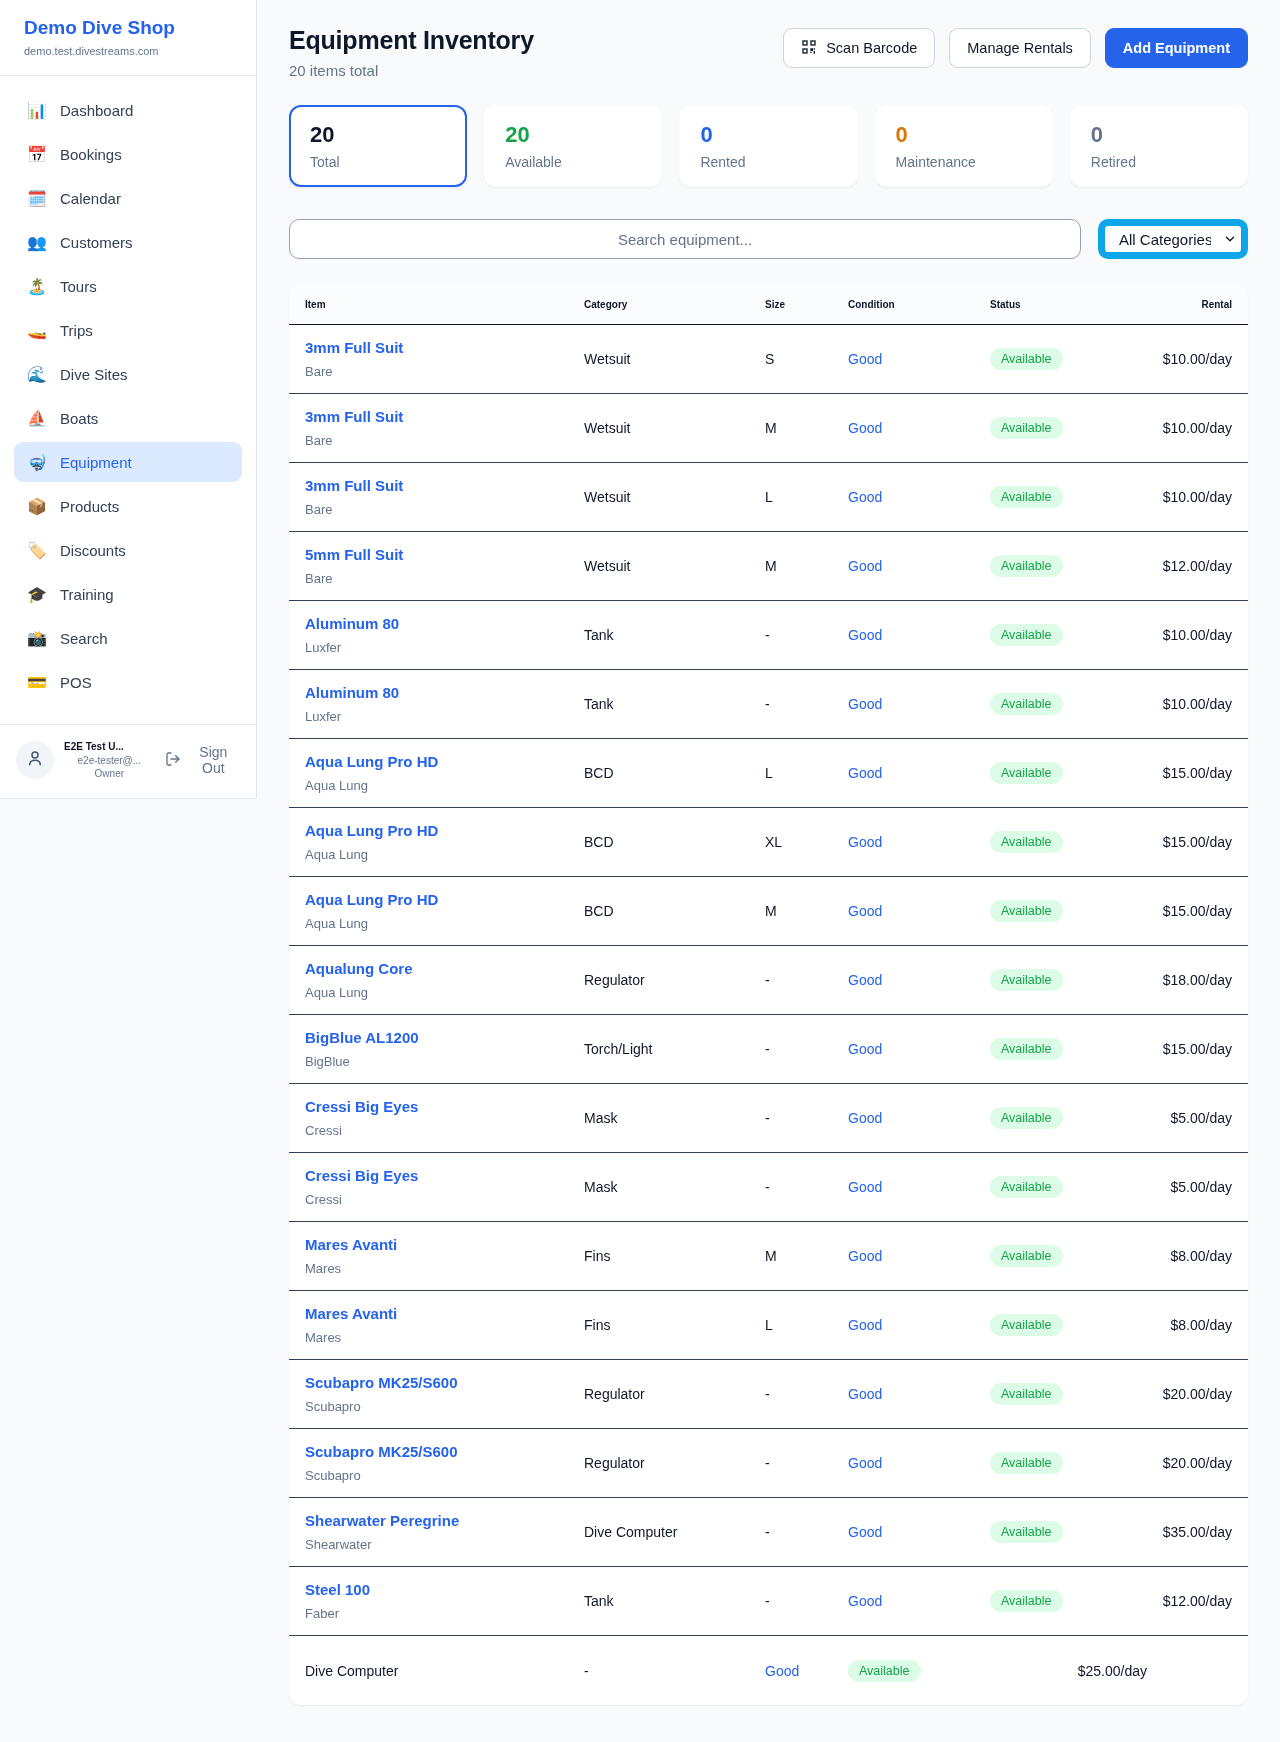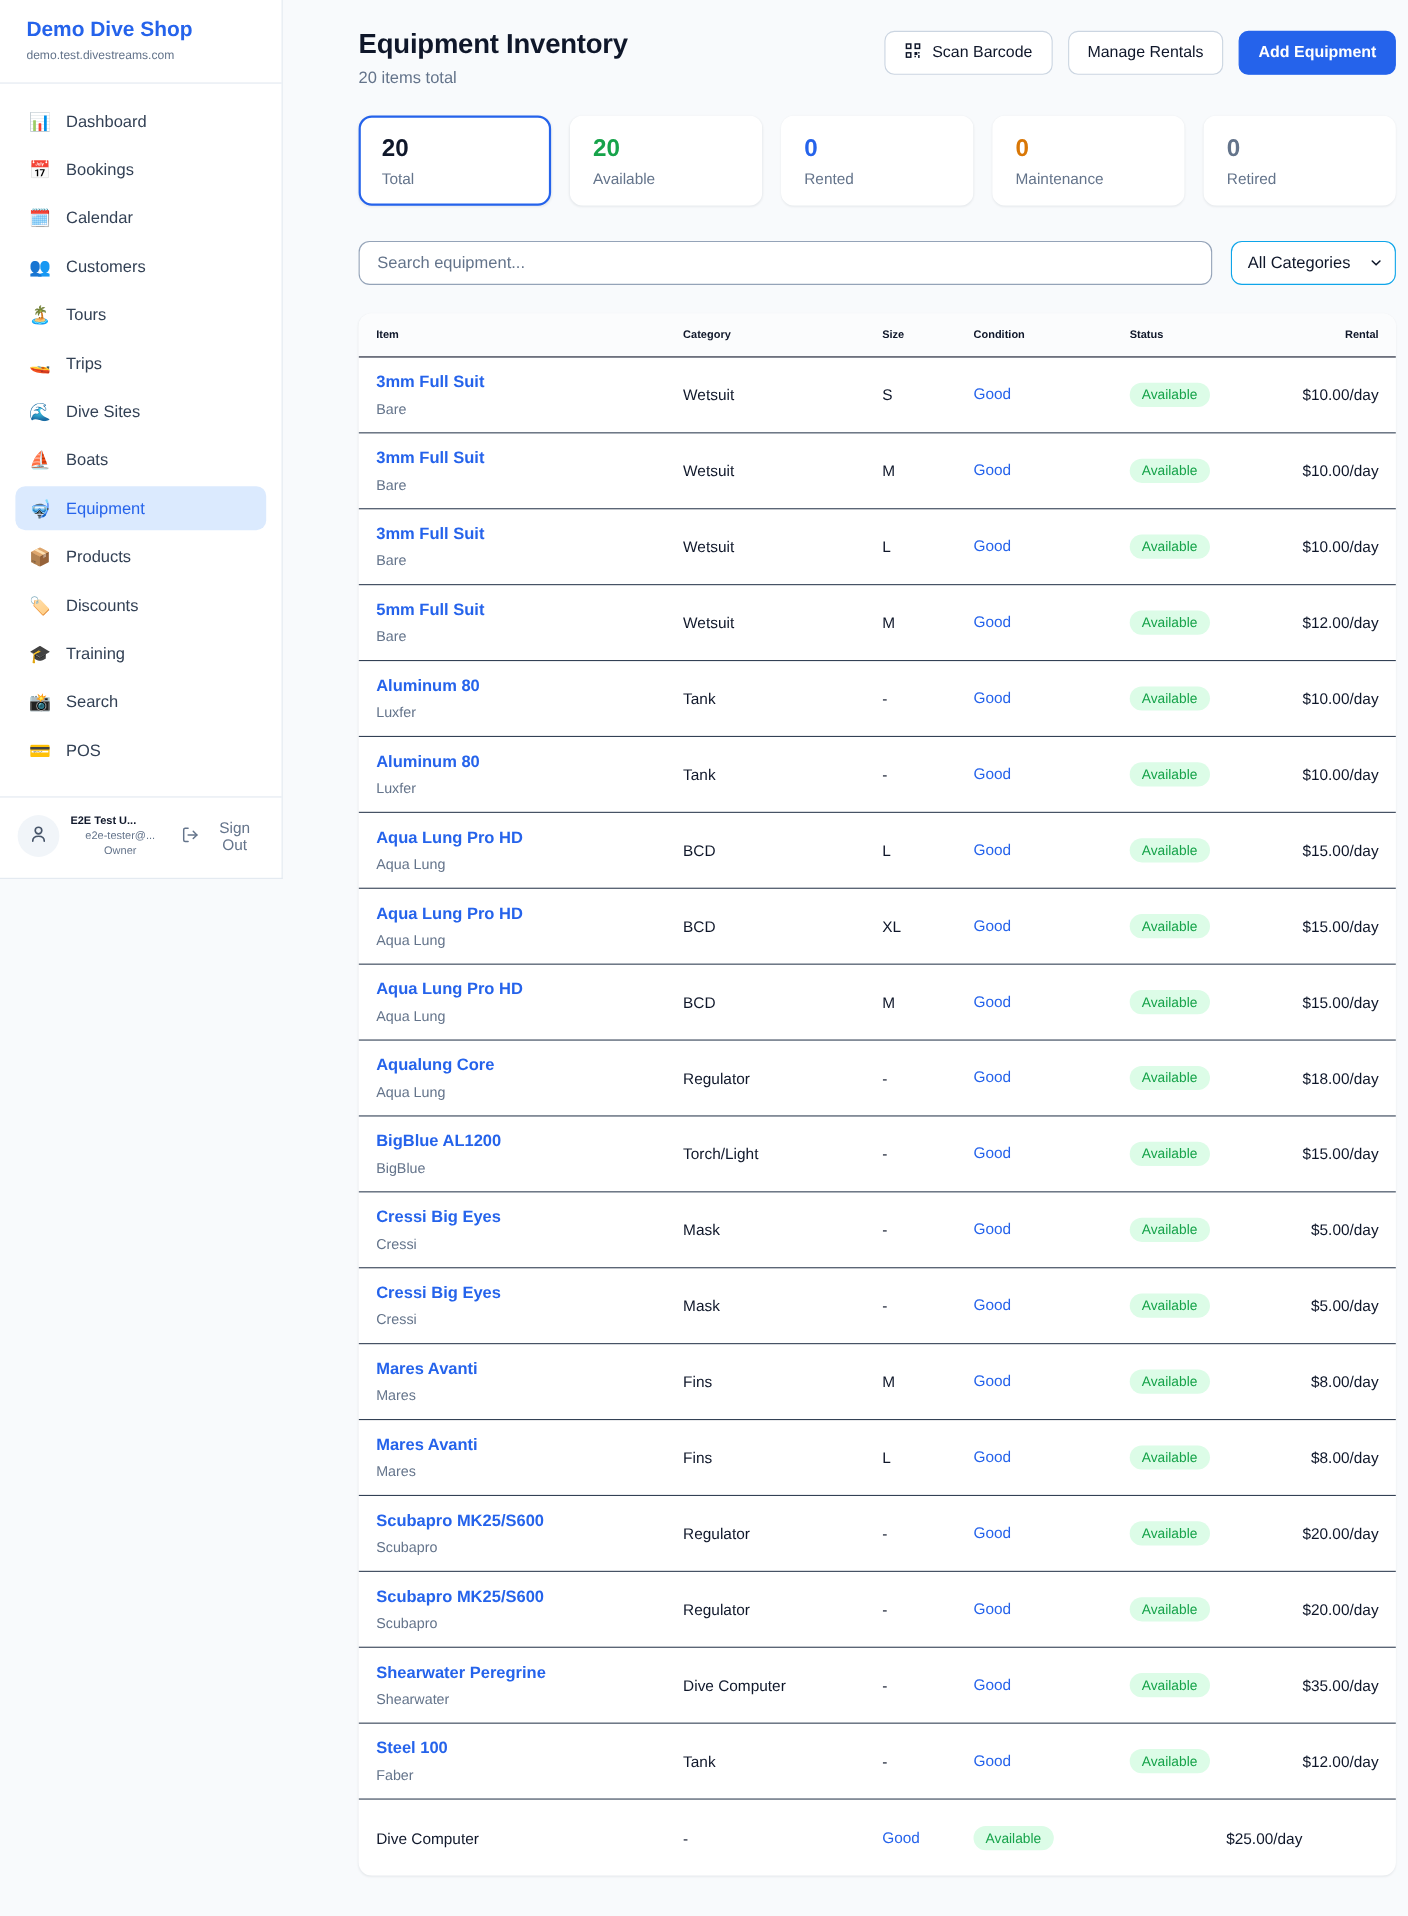--- a/index.html
+++ b/index.html
@@ -3,21 +3,21 @@
 <meta charset="utf-8">
 <style>
   * { margin:0; padding:0; box-sizing:border-box; }
   html,body { width:1280px; }
   body {
     height:1742px;
     background:#f8fafc;
     font-family:"Liberation Sans", sans-serif;
     color:#0f172a;
   }
-  .app { display:flex; align-items:flex-start;gap:37px; }
+  .app { display:flex; align-items:flex-start; }
 
   
   .sidebar {
     width:257px; min-width:257px;
     background:#fff;
     border-right:1px solid #e2e8f0;
     border-bottom:1px solid #e2e8f0;
   }
   .brand { padding:17px 24px 18px; border-bottom:1px solid #e2e8f0; }
   .brand-name { color:#2563eb; font-size:19px; font-weight:bold; cursor:pointer; }
@@ -74,27 +74,27 @@
   }
   .stat-card.active { border-color:#2563eb; }
   .stat-value { font-size:22px; font-weight:bold; }
   .stat-label { font-size:14px; color:#64748b; margin-top:6px; }
 
   
   .filters { display:flex; gap:17px; margin-top:32px; }
   .search-input {
     flex:1; height:40px; border:1px solid #94a3b8; border-radius:10px;
     padding:0 16px; font-size:15px; font-family:inherit; color:#0f172a;
-    background:#fff; outline:none;
+    background:#fff; outline:none;text-align:center;
   }
   .search-input::placeholder { color:#64748b; }
   .select-wrap { position:relative; width:150px; }
   .category-select {
     width:100%; height:40px; appearance:none; -webkit-appearance:none;
-    border:1px solid #0ea5e9; border-radius:10px; background:#fff;
+    border:7px solid #0ea5e9; border-radius:10px; background:#fff;
     font-size:15px; font-family:inherit; color:#0f172a; padding:0 30px 0 14px;
     cursor:pointer;
   }
   .chev { position:absolute; right:11px; top:13px; pointer-events:none; color:#0f172a; }
 
   
   .table-card {
     margin-top:26px; background:#fff; border-radius:12px;
     box-shadow:0 1px 2px rgba(15,23,42,.07); overflow:hidden;
   }

